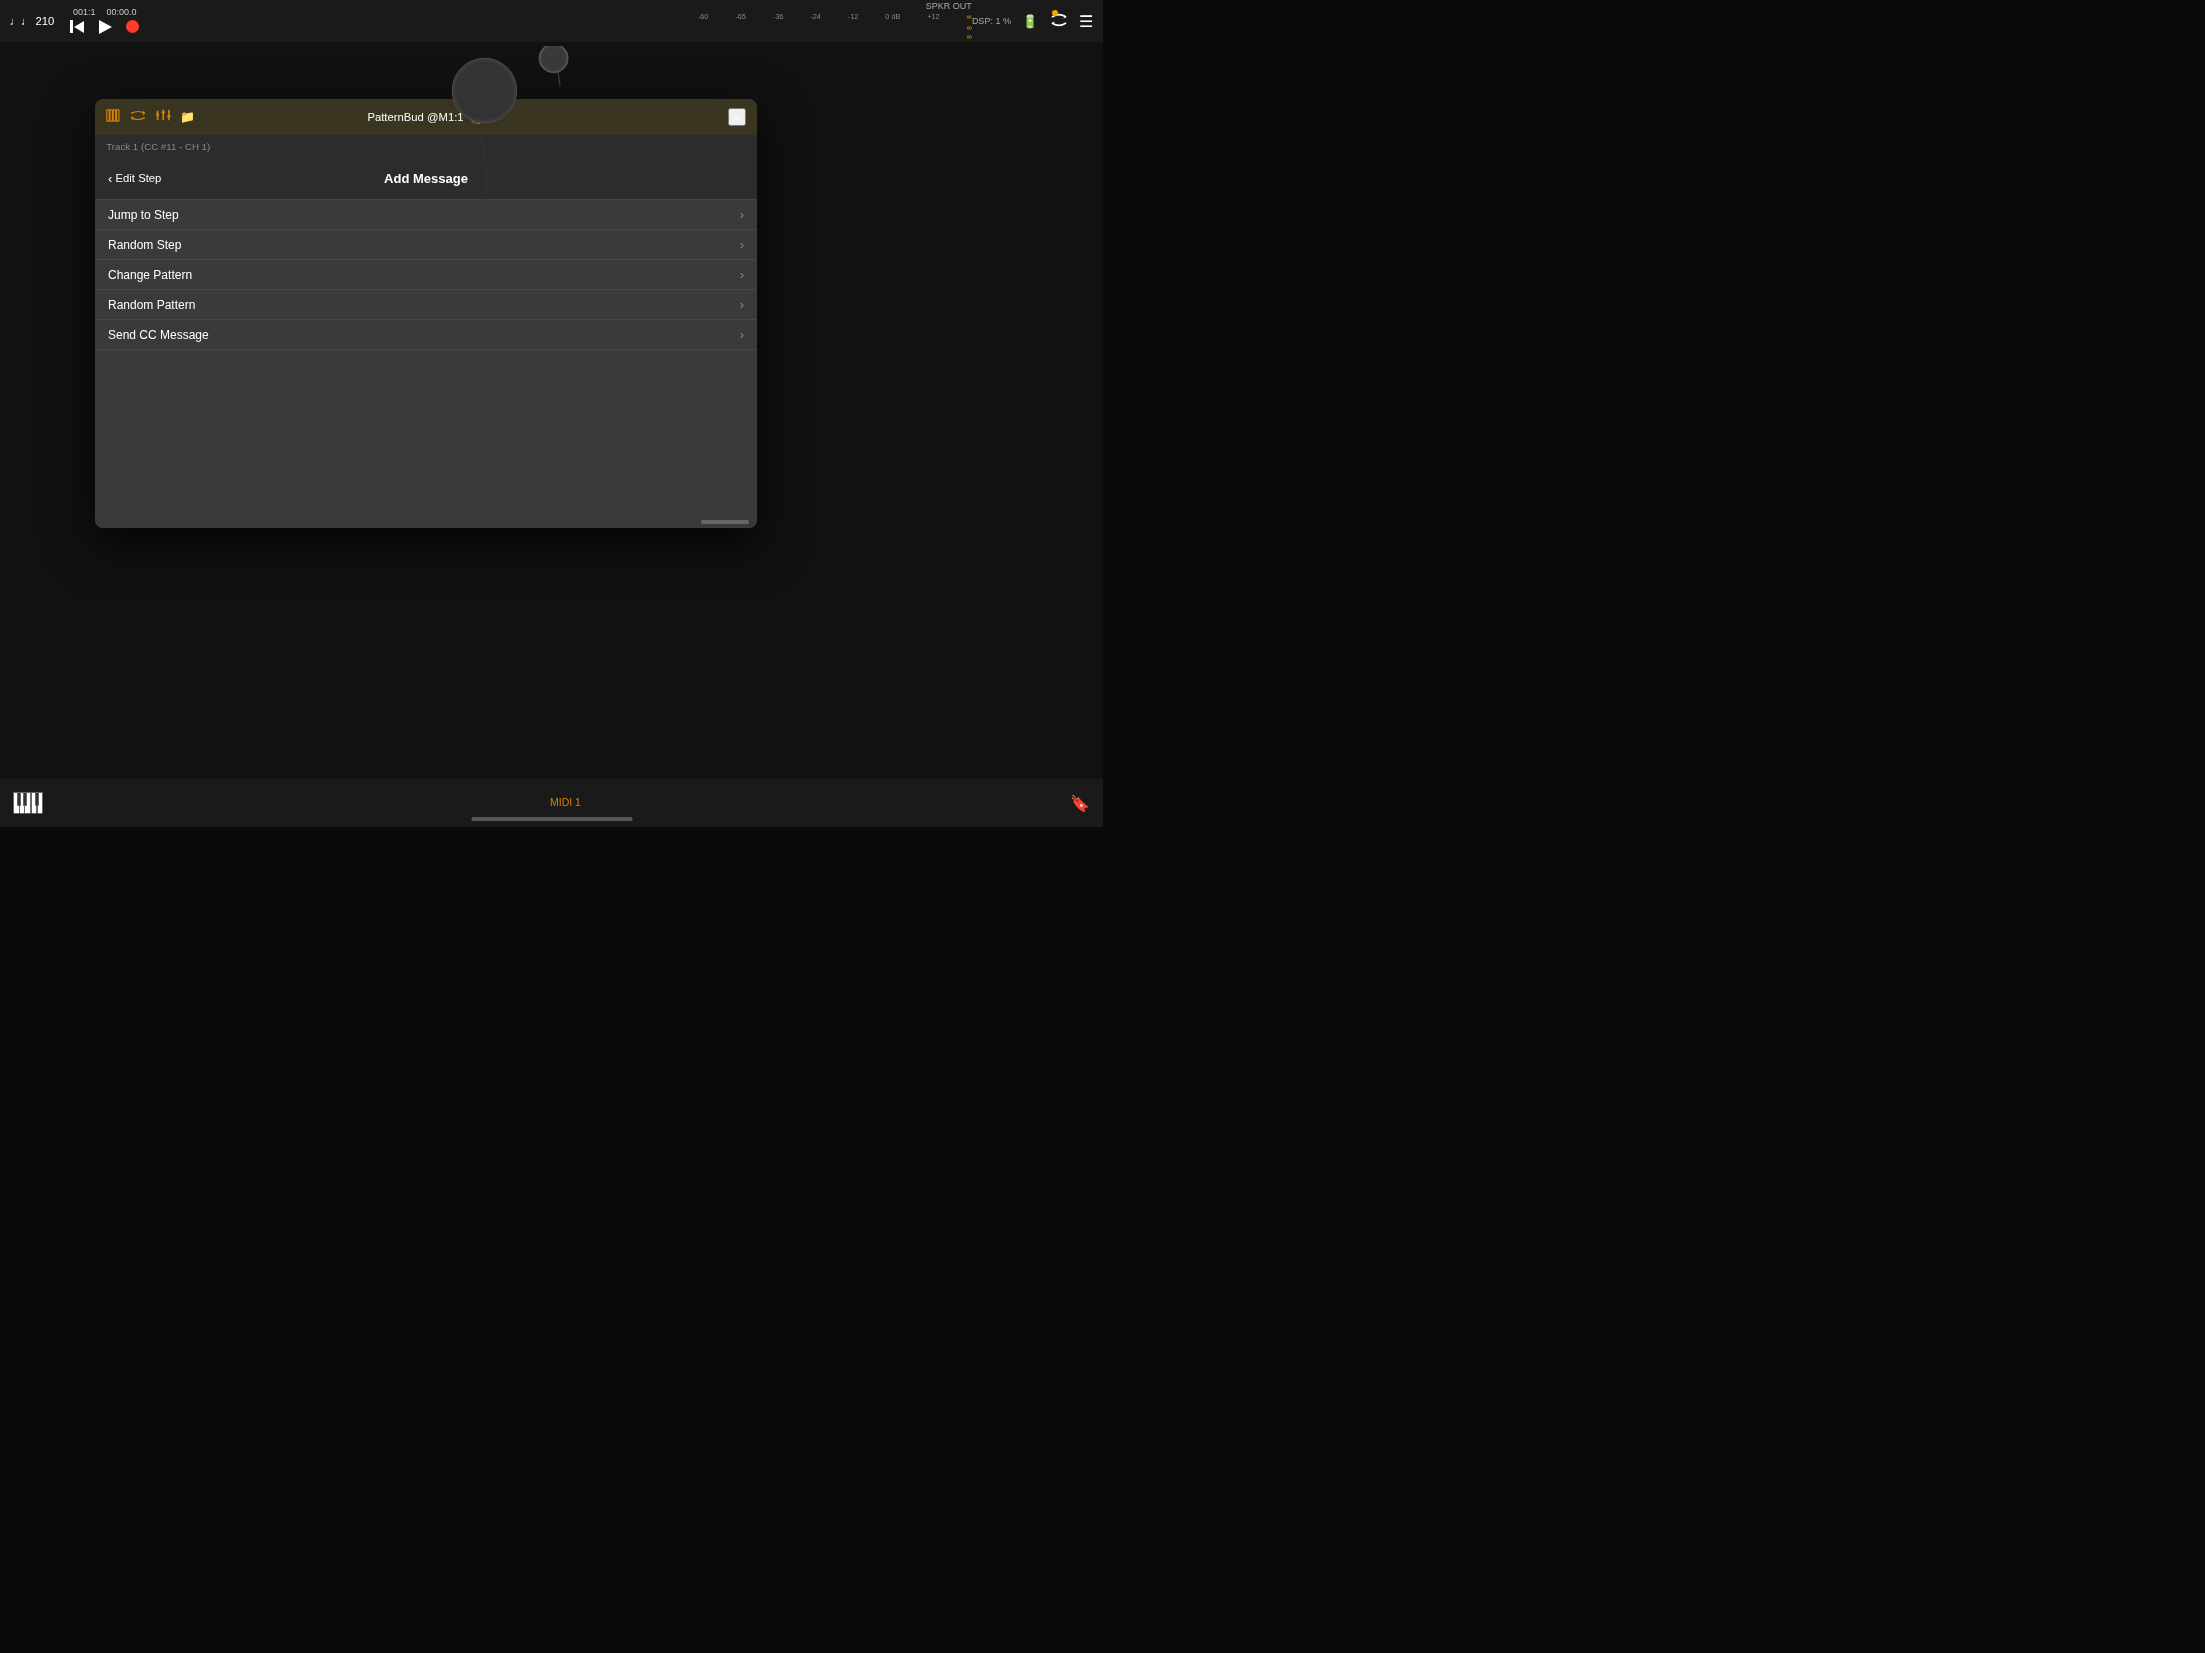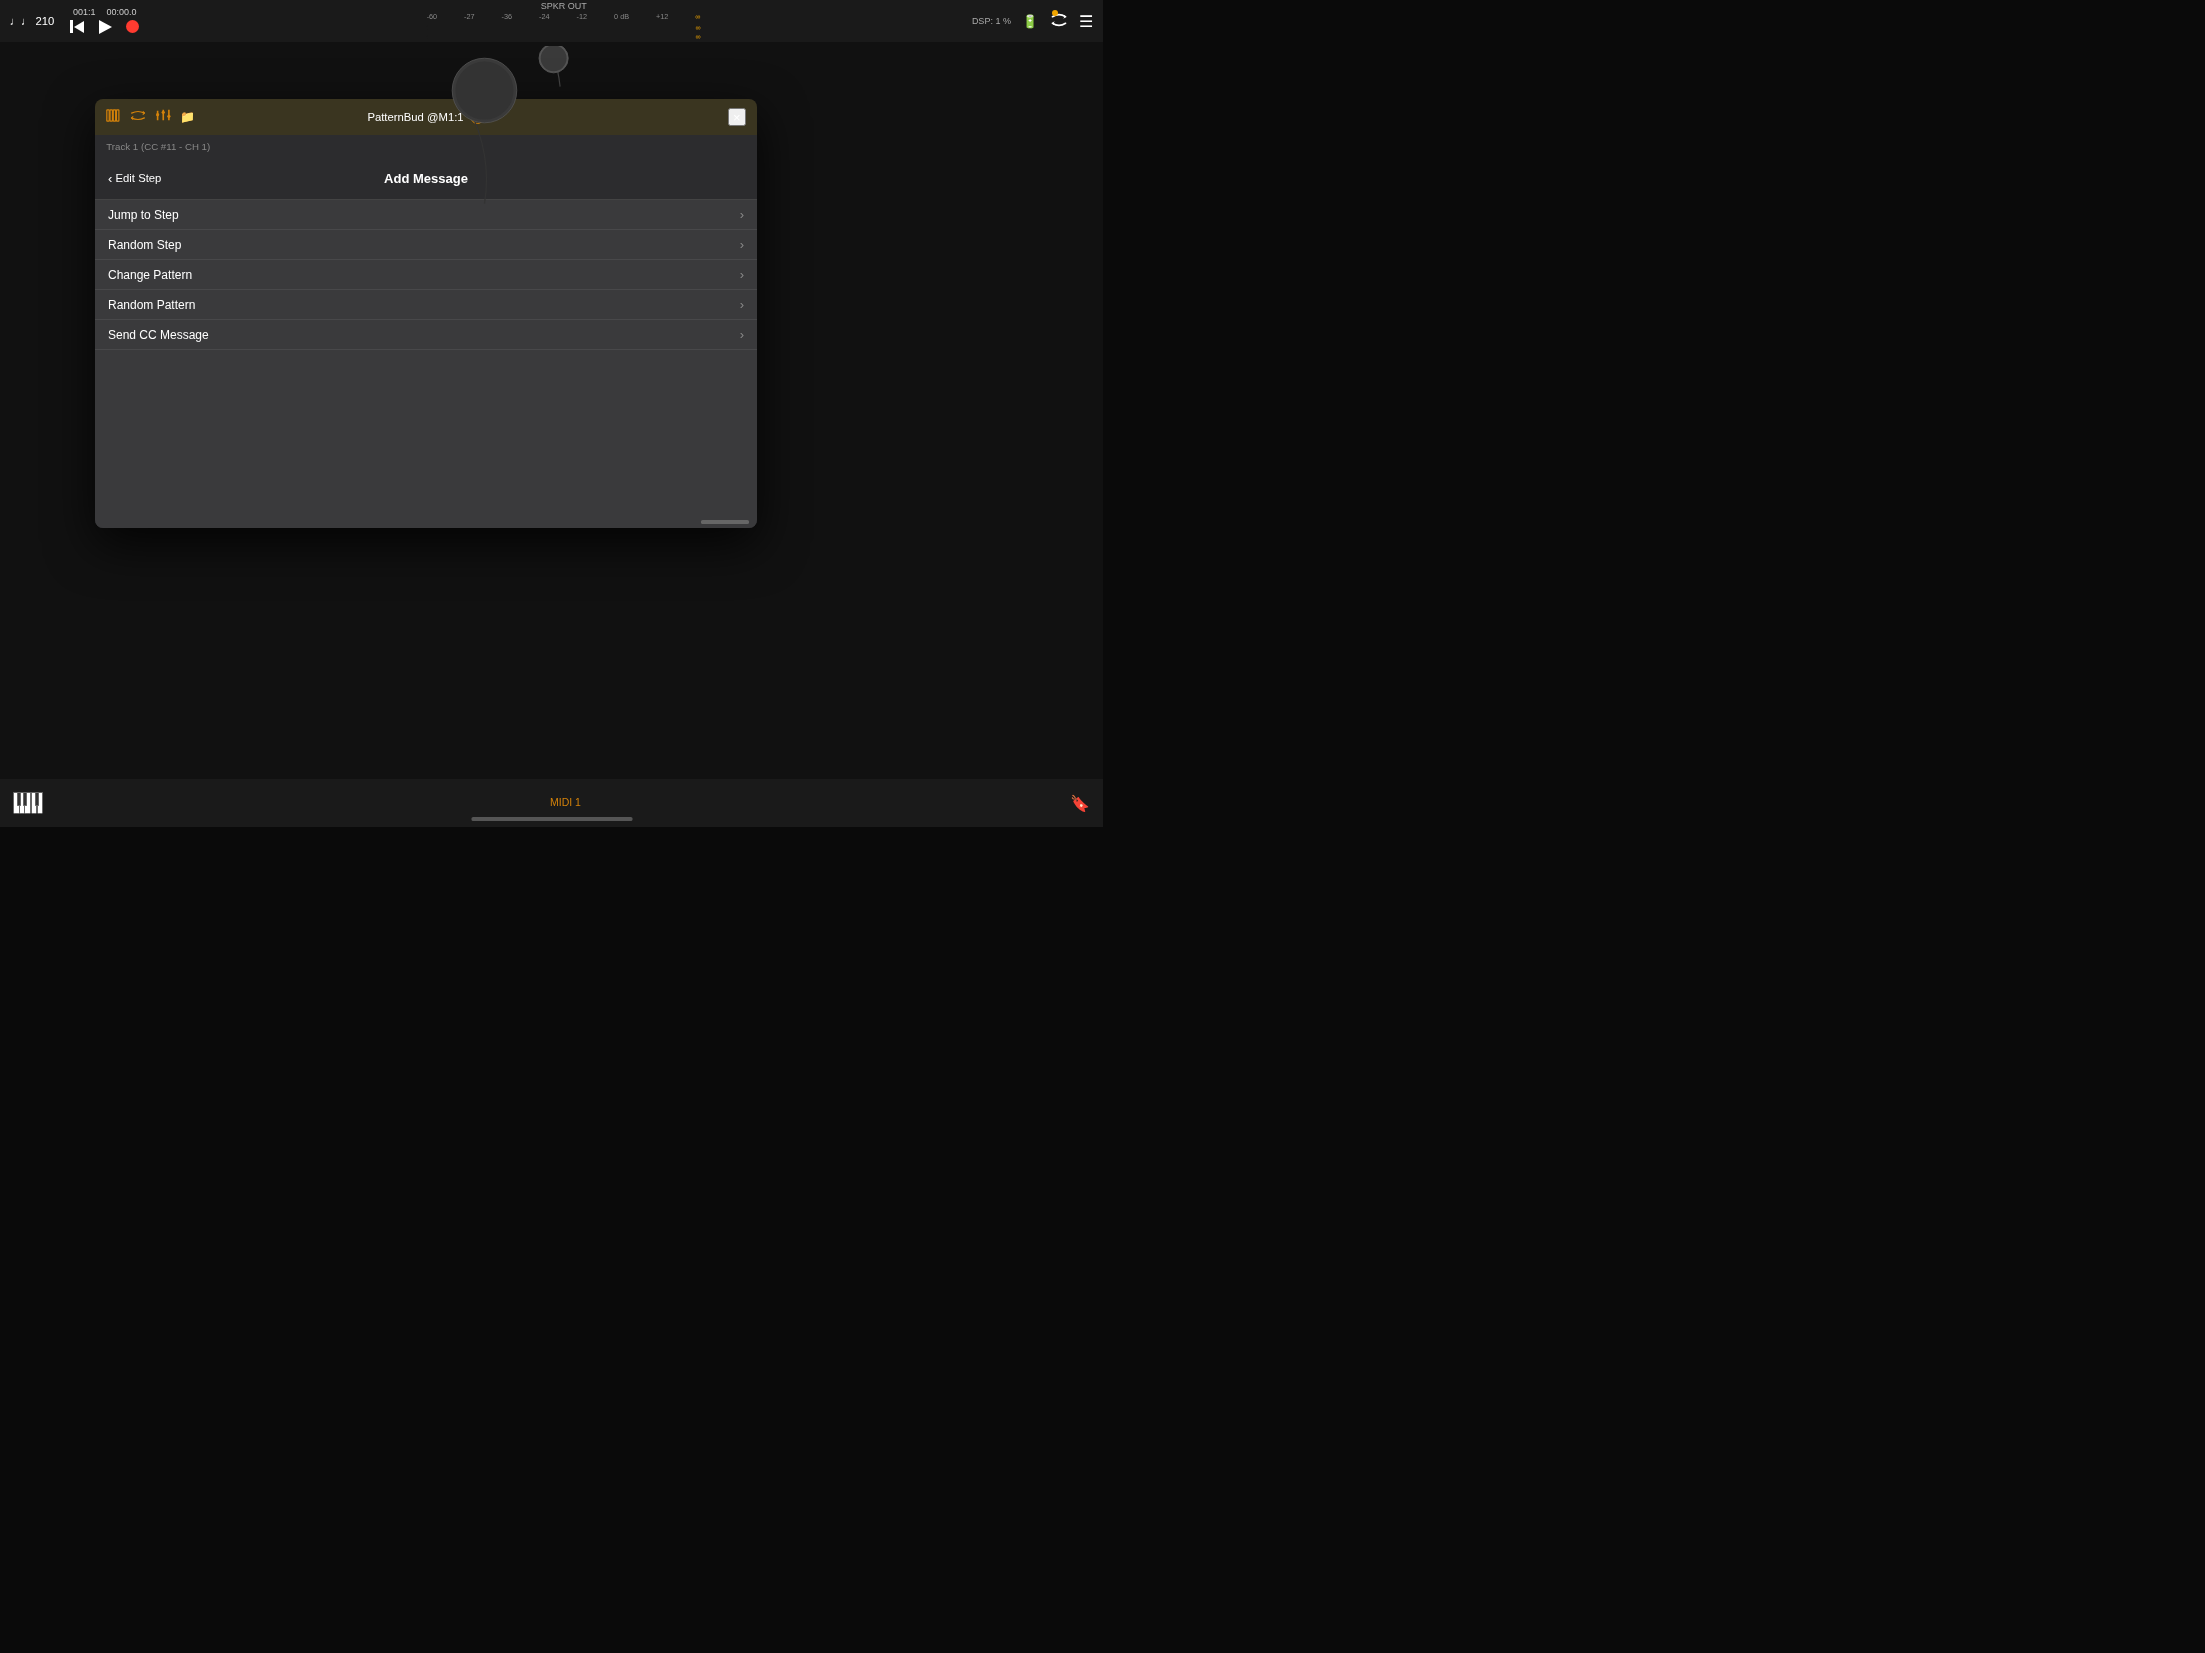--- a/index.html
+++ b/index.html
@@ -84,21 +84,21 @@
       border-radius: 50%;
       background: #ff3b30;
       display: inline-block;
     }
 
     
     .vu-section {
       flex: 1;
       display: flex;
       flex-direction: column;
-      align-items: center;
+      align-items: flex-end;
       position: relative;
     }
 
     .spkr-label {
       color: #aaa;
       font-size: 9px;
       margin-bottom: 1.6px;
     }
 
     .vu-meter {
@@ -411,21 +411,21 @@
         <span class="record-circle"></span>
       </button>
     </div>
   </div>
 
   <div class="vu-section">
     <span class="spkr-label">SPKR OUT</span>
     <div class="vu-meter">
       <div class="vu-scale">
         <span>-60</span>
-        <span>-27</span>
+        <span>-65</span>
         <span>-36</span>
         <span>-24</span>
         <span>-12</span>
         <span>0 dB</span>
         <span>+12</span>
         <span style="color:#f0a500;">∞</span>
       </div>
       <div style="display:flex;width:100%;gap:0.8px;align-items:center;">
         <div style="flex:1;height:4.8px;background:#1a1a1a;border-radius:1.6px;overflow:hidden;display:flex;">
           <div style="width:0%;height:100%;background:#1a5c1a;"></div>

